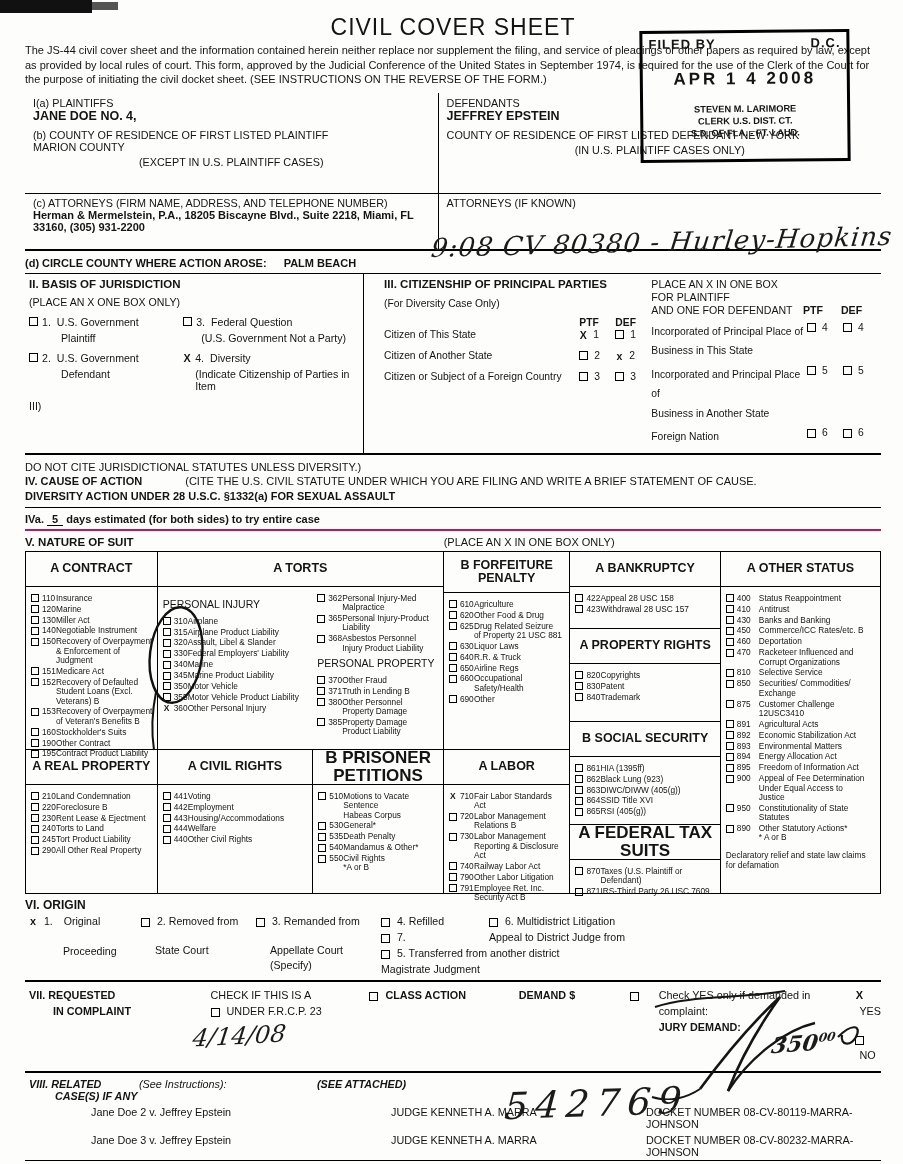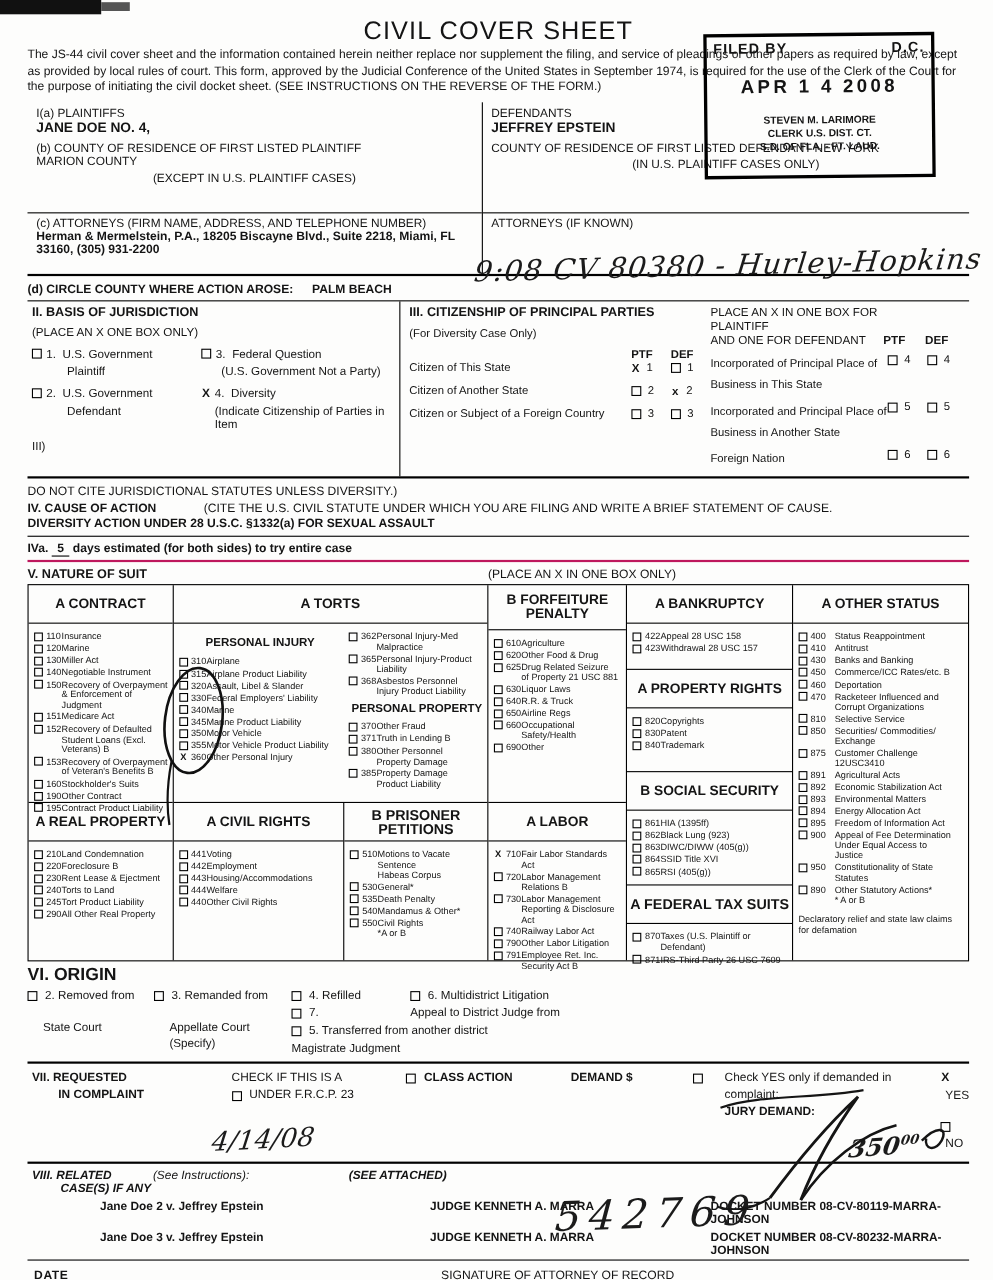--- a/index.html
+++ b/index.html
@@ -31,21 +31,21 @@
   .secd{border-bottom:1.5px solid #000;padding:6px 0 4px;font-size:11px;}
   
   .sec23{display:grid;grid-template-columns:39.5% 60.5%;border-bottom:2px solid #000;min-height:132px;}
   .jur{padding:4px 6px 2px 4px;font-size:10.6px;}
   .jur h3,.cit h3{margin:0;font-size:11.5px;}
   .jsubt{margin:6px 0 8px;font-size:10.6px;}
   .jgrid{display:grid;grid-template-columns:47% 53%;row-gap:2px;}
   .jopt{display:flex;align-items:flex-start;}
   .jnum{margin-right:6px;}
   .jsub{padding-left:32px;margin:4px 0 8px;}
-  .cit{border-left:1.5px solid #000;padding:4px 2px 2px 8px;font-size:10.3px;}
+  .cit{border-left:1.5px solid #000;padding:4px 2px 2px 20px;font-size:10.3px;}
   .cit-top{display:flex;}
   .cit-left{width:54%;}
   .cit-right{width:46%;}
   .ptfhead{display:flex;justify-content:flex-end;font-weight:bold;margin:8px 0 1px;}
   .ptfhead span{width:36px;}
   .crow{display:flex;align-items:flex-start;margin-bottom:9px;}
   .crow .clab{flex:1;white-space:pre-line;}
   .ccell{width:36px;display:flex;align-items:center;}
   .ccell .n{margin-left:2px;}
   .cnote{font-size:10.6px;line-height:1.25;}
@@ -57,32 +57,32 @@
   .u5{font-weight:bold;border-bottom:1.2px solid #000;padding:0 5px;}
   .vhead{padding:5px 0 3px;font-size:11.5px;display:flex;}
   .vsub{margin-left:310px;font-weight:normal;font-size:11px;}
   
   .nt{display:flex;border:1.6px solid #000;height:341px;font-size:8.3px;}
   .nt-col{border-right:1.3px solid #000;display:flex;flex-direction:column;}
   .nt-col:last-child{border-right:none;}
   .w1{width:15.3%;}.w2{width:33.4%;}.w3{width:14.7%;}.w4{width:17.5%;}.w5{flex:1;}
   .nt-head{height:34px;flex:none;display:flex;align-items:center;justify-content:center;
            border-bottom:1.3px solid #000;font-weight:bold;font-size:12.5px;text-align:center;line-height:1.05;}
-  .nt-head.sm{font-size:13px;}
+  .nt-head.sm{font-size:17px;}
   .nt-box{display:flex;flex-direction:column;}
   .topbox{height:197px;flex:none;border-bottom:1.3px solid #000;}
   .botbox{flex:1;}
   .nt-items{padding:7px 2px 2px 5px;line-height:1.13;}
   .ck{display:flex;align-items:flex-start;margin-bottom:1.5px;}
   .ck .mk.box{width:6px;height:6px;margin-top:0.5px;}
   .ck .mk{margin-right:3px;}
   .ck .code{width:14px;flex:none;}
   .ck .lab{flex:1;white-space:pre-line;}
   .wide .code{width:22px;}
-  .nt-sub{font-weight:bold;font-size:10.5px;text-align:center;margin:5px 0 6px;}
+  .nt-sub{font-weight:normal;font-size:10.5px;text-align:left;margin:5px 0 6px;}
   .nt-note{margin-top:8px;white-space:pre-line;line-height:1.2;}
   .tortrow{display:flex;}
   .tortrow .tl{width:54.4%;}
   .tortrow .tr{width:45.6%;}
   .cr-pp{display:flex;flex:1;}
   .cr{width:54.4%;border-right:1.3px solid #000;display:flex;flex-direction:column;}
   .pp{width:45.6%;display:flex;flex-direction:column;}
   .h78{height:76px;flex:none;border-bottom:1.3px solid #000;}
   .h92{height:92px;flex:none;border-bottom:1.3px solid #000;}
   .h100{height:102px;flex:none;border-bottom:1.3px solid #000;}
@@ -103,21 +103,21 @@
   .req .c1{width:192px;padding-left:4px;}
   .req .c2{width:168px;}
   .req .c3{width:158px;font-weight:bold;}
   .req .c4{width:118px;font-weight:bold;}
   .req .c5{width:30px;}
   .req .c6{width:208px;}
   .req .c7{flex:1;}
   
   .rel{padding:5px 0 2px;font-size:10.8px;}
   .relhead{display:flex;font-style:italic;}
-  .relrow{display:flex;margin-top:4px;font-weight:bold;}
+  .relrow{display:flex;margin-top:4px;}
   .rn{width:300px;padding-left:66px;}
   .rj{width:255px;}
   .rd{flex:1;}
   
   .daterow{border-top:1.3px solid #000;height:27px;display:flex;align-items:center;font-size:11px;}
   .dlbl{width:170px;padding-left:6px;font-weight:bold;letter-spacing:0.5px;}
   .slbl{margin-left:200px;}
   
   .hand{font-family:"DejaVu Serif",serif;font-style:italic;color:#1b1b1b;}
   .hand-case{position:absolute;left:432px;top:227px;font-size:26px;transform:skewX(-8deg) rotate(-1.5deg);
@@ -865,22 +865,28 @@
               <span class="lab">Other Statutory Actions*
 * A or B</span>
             </div>
             <div class="nt-note">Declaratory relief and state law claims
 for defamation</div>
           </div>
       </div>
     </section>
 
     <section class="origin">
-      <div class="b" style="font-size:16px;">VI.  ORIGIN</div>
+      <div class="b" style="font-size:12px;">VI.  ORIGIN</div>
       <div class="orow">
+        <div class="oc oc1">
+          <span class="mk x">x</span>
+          <span>1.</span>
+          <span style="margin-left:8px;">Original</span>
+          <div class="osub obot">Proceeding</div>
+        </div>
         <div class="oc oc2">
           <span class="mk box"></span>
           <span>2.</span>
           <span>Removed from</span>
           <div class="osub" style="padding-left:14px;">State Court</div>
         </div>
         <div class="oc oc3">
           <span class="mk box"></span>
           <span>3.</span>
           <span>Remanded from</span>

